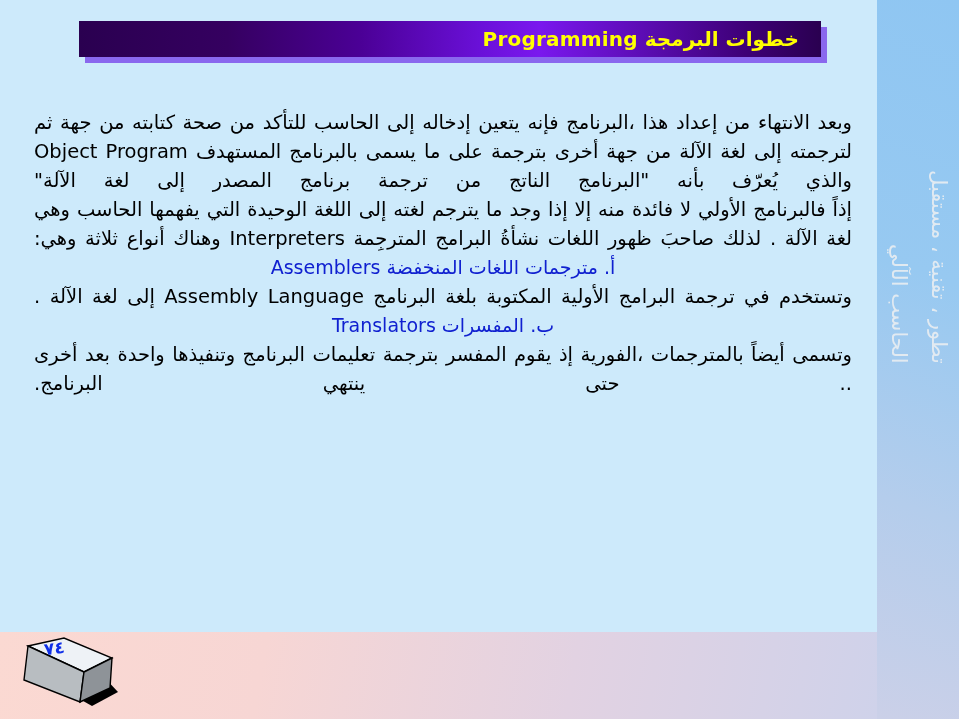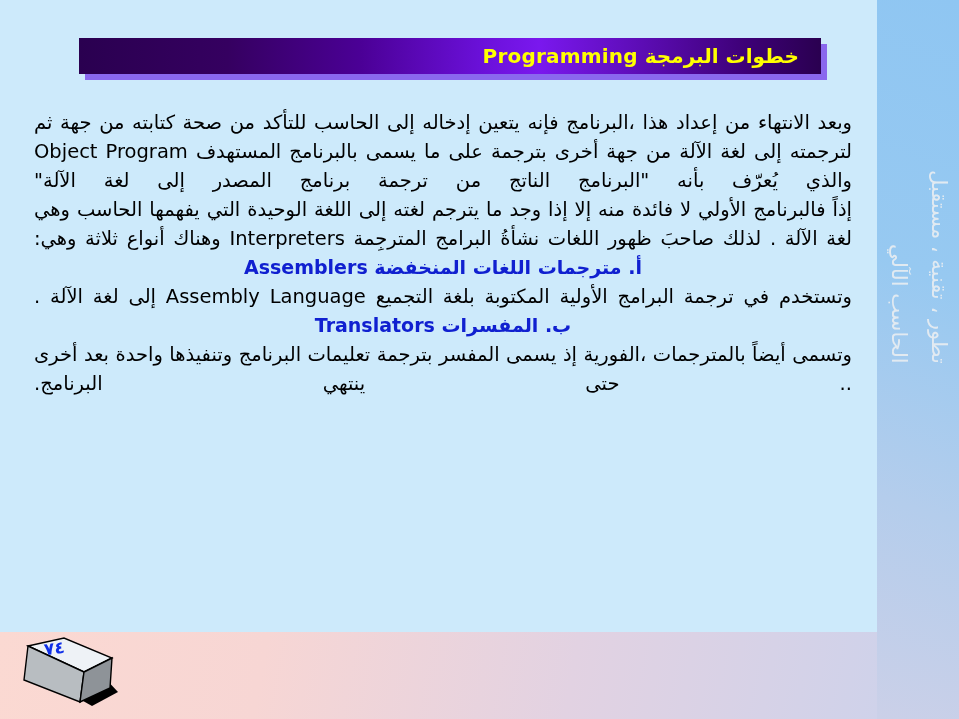--- a/index.html
+++ b/index.html
@@ -39,21 +39,21 @@
   }
   .side-strip-text span{display:block;}
 
   
   .bottom-band{
     position:absolute;left:0;top:632px;width:877px;height:87px;
     background:linear-gradient(100deg,#fbd9d2 0%,#f7d6d4 30%,#e2d2e2 65%,#cfd2ea 100%);
   }
 
   
-  .titlebar-wrap{position:absolute;left:79px;top:21px;width:748px;height:52px;margin-top:17px;}
+  .titlebar-wrap{position:absolute;left:79px;top:21px;width:748px;height:52px;}
   .titlebar-shadow{
     position:absolute;left:6px;top:6px;width:742px;height:36px;
     background:#8a68ee;
   }
   .titlebar{
     position:absolute;left:0;top:0;width:742px;height:36px;
     background:linear-gradient(90deg,
         #2a0050 0%,
         #350060 20%,
         #4b0096 38%,
@@ -78,21 +78,21 @@
   .body-text{
     position:absolute;left:34px;top:108px;width:818px;
     direction:rtl;text-align:justify;
     font-size:19.5px;
     line-height:29px;
     color:#000000;
   }
   .para{margin:0;}
   .para.justify{text-align:justify;text-align-last:justify;}
   .hdr-red{color:#f03010;font-weight:bold;text-align:center;font-size:19px;}
-  .hdr-blue{color:#1020d0;font-weight:bold;text-align:center;font-size:19px;}
+  .hdr-blue{color:#1020d0;font-weight:normal;text-align:center;font-size:19px;}
 
   
   .keycap{position:absolute;left:22px;top:632px;width:120px;height:82px;}
   .keycap svg{display:block;}
   .keynum{
     position:absolute;left:44px;top:638px;
     color:#1030e8;font-size:17px;font-weight:bold;
     direction:rtl;
     transform:rotate(-7deg);
   }
@@ -117,23 +117,23 @@
     <div class="titlebar-shadow"></div>
     <div class="titlebar">
       <div class="titlebar-text">خطوات البرمجة  Programming</div>
     </div>
   </div>
 
   <div class="body-text" id="body-text">
       <p class="para justify">وبعد الانتهاء من إعداد هذا ،البرنامج فإنه يتعين إدخاله إلى الحاسب للتأكد من صحة كتابته من جهة ثم لترجمته إلى لغة الآلة من جهة أخرى بترجمة على ما يسمى بالبرنامج المستهدف Object Program والذي يُعرّف بأنه "البرنامج الناتج من ترجمة برنامج المصدر إلى لغة الآلة"</p>
       <p class="para justify">إذاً فالبرنامج الأولي لا فائدة منه إلا إذا وجد ما يترجم لغته إلى اللغة الوحيدة التي يفهمها الحاسب وهي لغة الآلة . لذلك صاحبَ ظهور اللغات نشأةُ البرامج المترجِمة  Interpreters وهناك أنواع ثلاثة وهي:</p>
       <p class="para hdr-blue">أ. مترجمات اللغات المنخفضة  Assemblers</p>
-      <p class="para justify">وتستخدم في ترجمة البرامج الأولية المكتوبة بلغة التجميع  Assembly  Language إلى لغة الآلة .</p>
+      <p class="para justify">وتستخدم في ترجمة البرامج الأولية المكتوبة بلغة البرنامج  Assembly  Language إلى لغة الآلة .</p>
       <p class="para hdr-blue">ب. المفسرات   Translators</p>
-      <p class="para justify">وتسمى أيضاً بالمترجمات ،الفورية إذ يسمى المفسر بترجمة تعليمات البرنامج وتنفيذها واحدة بعد أخرى  .. حتى ينتهي البرنامج.</p>
+      <p class="para justify">وتسمى أيضاً بالمترجمات ،الفورية إذ يقوم المفسر بترجمة تعليمات البرنامج وتنفيذها واحدة بعد أخرى  .. حتى ينتهي البرنامج.</p>
     </div>
 
   <div class="keycap">
     <svg width="120" height="82" viewBox="0 0 120 82">
       <polygon points="66,28 96,60 70,74 38,56" fill="#000000"></polygon>
       <polygon points="6,14 42,6 90,26 62,40" fill="#eef2f6" stroke="#000" stroke-width="1.4"></polygon>
       <polygon points="6,14 62,40 58,70 2,48" fill="#b8bdc1" stroke="#000" stroke-width="1.4"></polygon>
       <polygon points="62,40 90,26 88,56 58,70" fill="#8e9398" stroke="#000" stroke-width="1.4"></polygon>
     </svg>
   </div>

